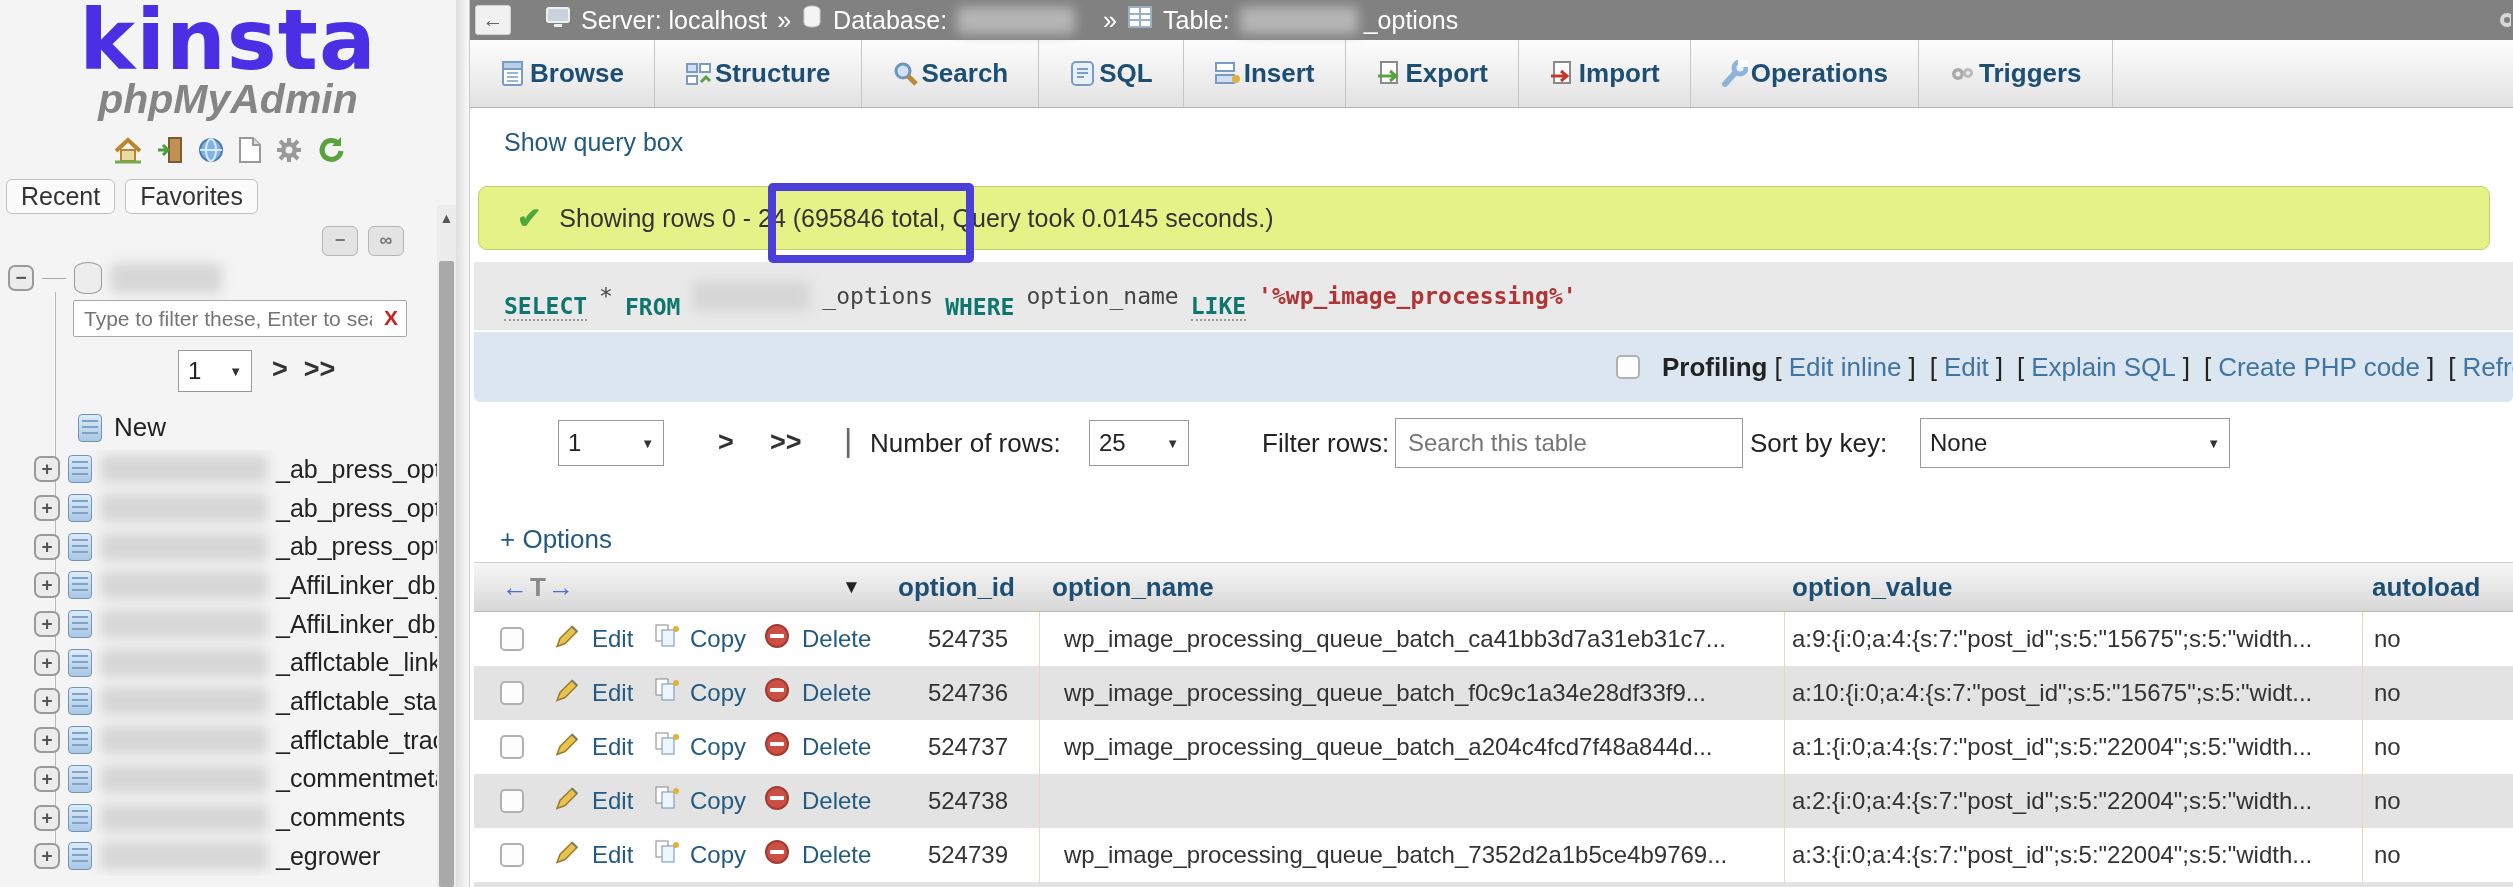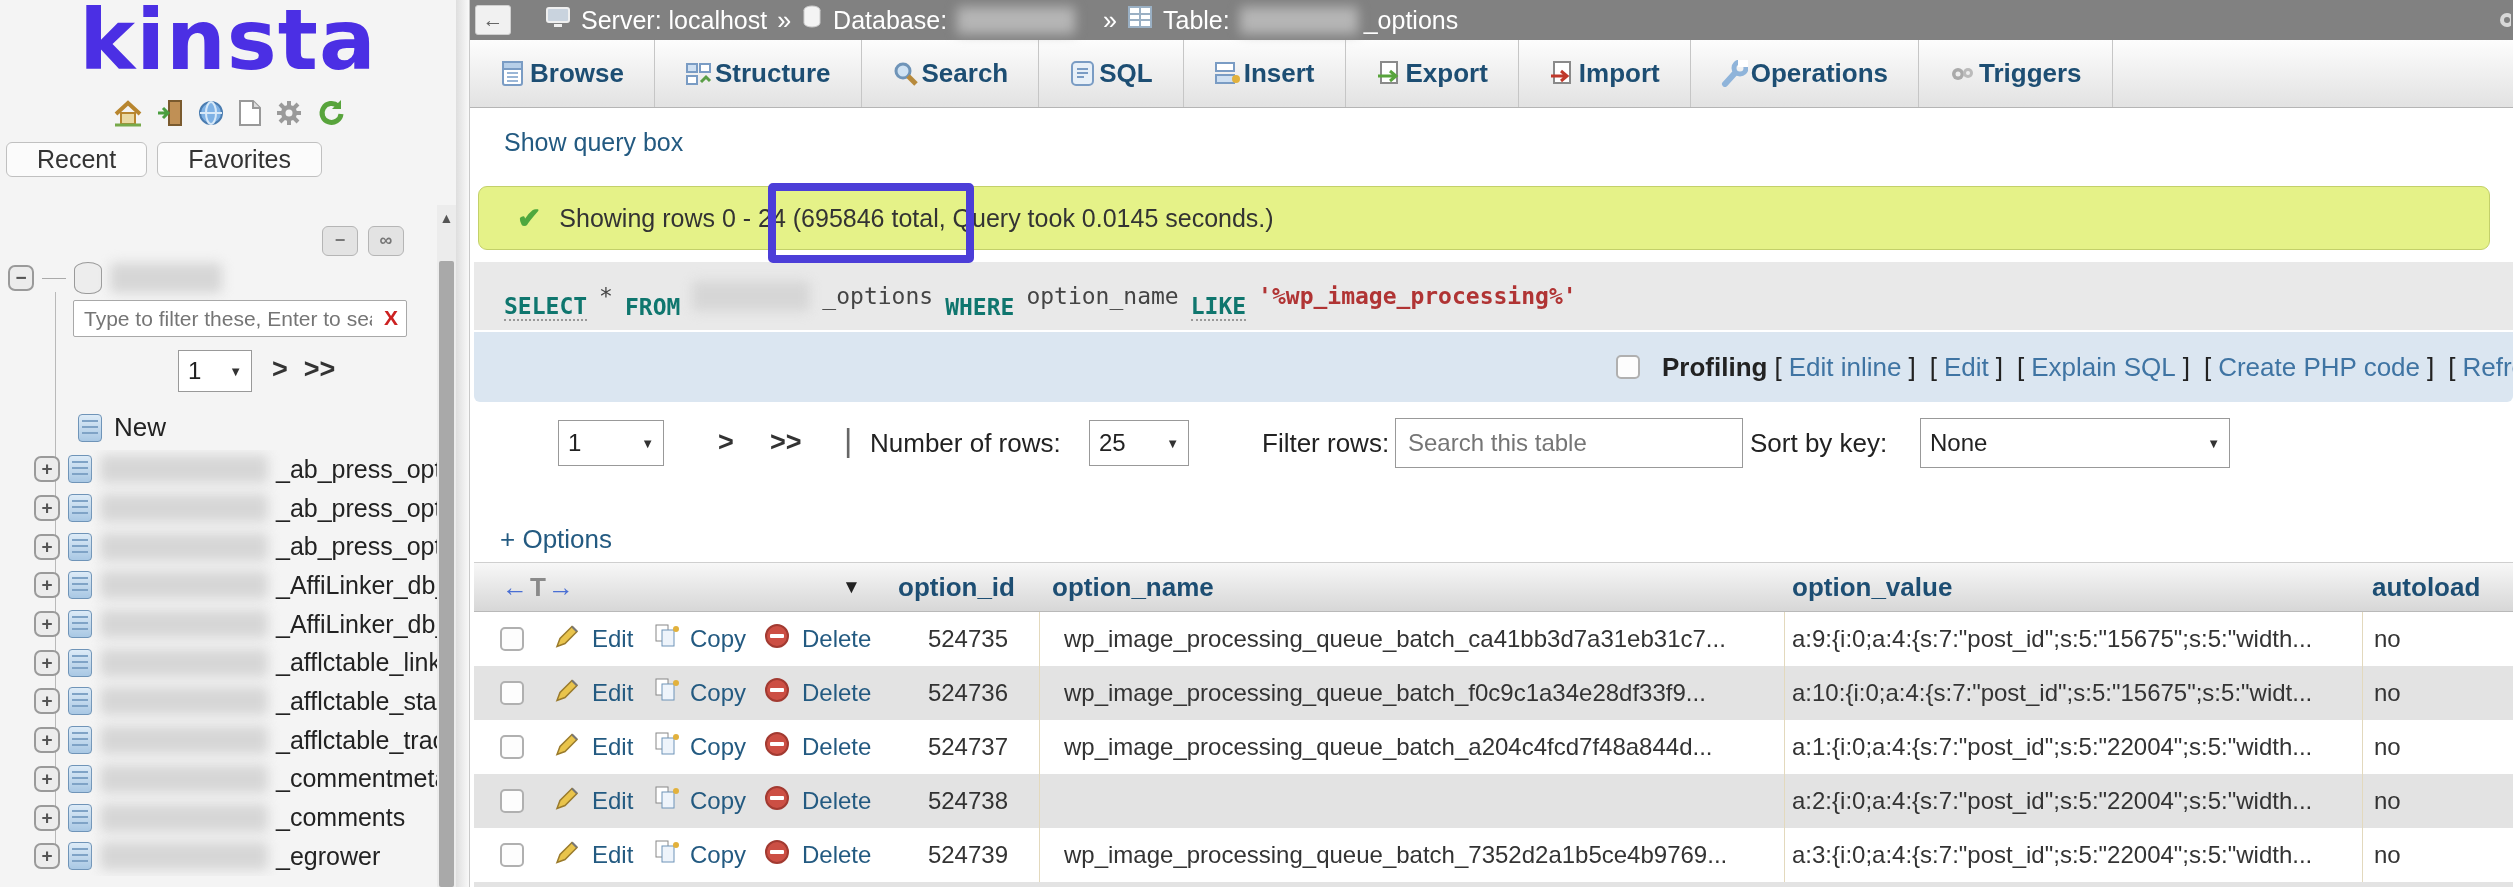--- a/index.html
+++ b/index.html
@@ -9,21 +9,21 @@
   
   .sidebar { position:absolute; left:0; top:0; width:456px; height:887px; background:#f4f4f4; }
   .logo { text-align:center; margin-top:-6px; font-family:"DejaVu Sans", sans-serif;
           font-weight:800; font-size:84px; line-height:92px; color:#4b2fe4; letter-spacing:1px; }
   .product { text-align:center; font-style:italic; font-weight:bold; font-size:41px;
              color:#858585; margin-top:-10px; }
   .sb-toolbar { display:flex; justify-content:center; align-items:center; gap:13px; margin-top:14px; height:30px; }
   .sb-toolbar .ic { display:inline-block; }
   .quicktabs { margin:12px 0 0 6px; display:flex; gap:10px; }
   .qt-btn { font-size:25px; color:#333; background:#fbfbfb; border:1px solid #c0c0c0;
-            border-radius:6px; padding:2px 30px; }
+            border-radius:6px; padding:2px 14px; }
   .panel-tools { position:absolute; right:52px; top:226px; display:flex; gap:10px; align-items:center; }
   .mini-ic { width:36px; height:30px; background:#e3e3e3; border:1px solid #b5b5b5; border-radius:6px;
              color:#777; font-size:18px; font-weight:bold; text-align:center; line-height:27px; }
   .tree-root { position:absolute; left:8px; top:262px; display:flex; align-items:center; gap:8px; }
   .minusbox, .plusbox { width:26px; height:26px; background:#ececec; border:2px solid #9a9a9a;
             border-radius:7px; color:#555; font-size:19px; line-height:21px; text-align:center;
             font-weight:bold; font-style:normal; flex:0 0 auto; }
   .minusbox i, .plusbox i { font-style:normal; }
   .tree-conn { width:24px; height:1px; background:#aaa; }
   .dbcyl { width:28px; height:32px; background:#ededed; border:1px solid #9a9a9a;
@@ -151,20 +151,21 @@
   .annot { position:absolute; left:768px; top:183px; width:206px; height:80px;
            border:8px solid #4c3ed8; border-radius:5px; z-index:99; pointer-events:none; }
 
   a { text-decoration:none; }
 </style>
 </head>
 <body>
 
 <aside class="sidebar">
   <div class="logo">kinsta</div>
+  <div class="product">phpMyAdmin</div>
 
   <div class="sb-toolbar">
     <span class="ic"><svg width="30" height="28">
           <path d="M3 15 L15 4 L27 15" stroke="#b8862f" stroke-width="4" fill="none"></path>
           <rect x="8" y="14" width="14" height="11" fill="#ead9a2" stroke="#b8862f" stroke-width="2"></rect>
           <path d="M2 26 h26" stroke="#76a94a" stroke-width="3"></path>
         </svg></span>
     <span class="ic"><svg width="28" height="28">
           <rect x="13" y="2" width="12" height="24" fill="#c09055" stroke="#7a5a2e" stroke-width="2"></rect>
           <path d="M2 14 h10 M7 9 l5 5 -5 5" stroke="#4a9e3f" stroke-width="3" fill="none"></path>

